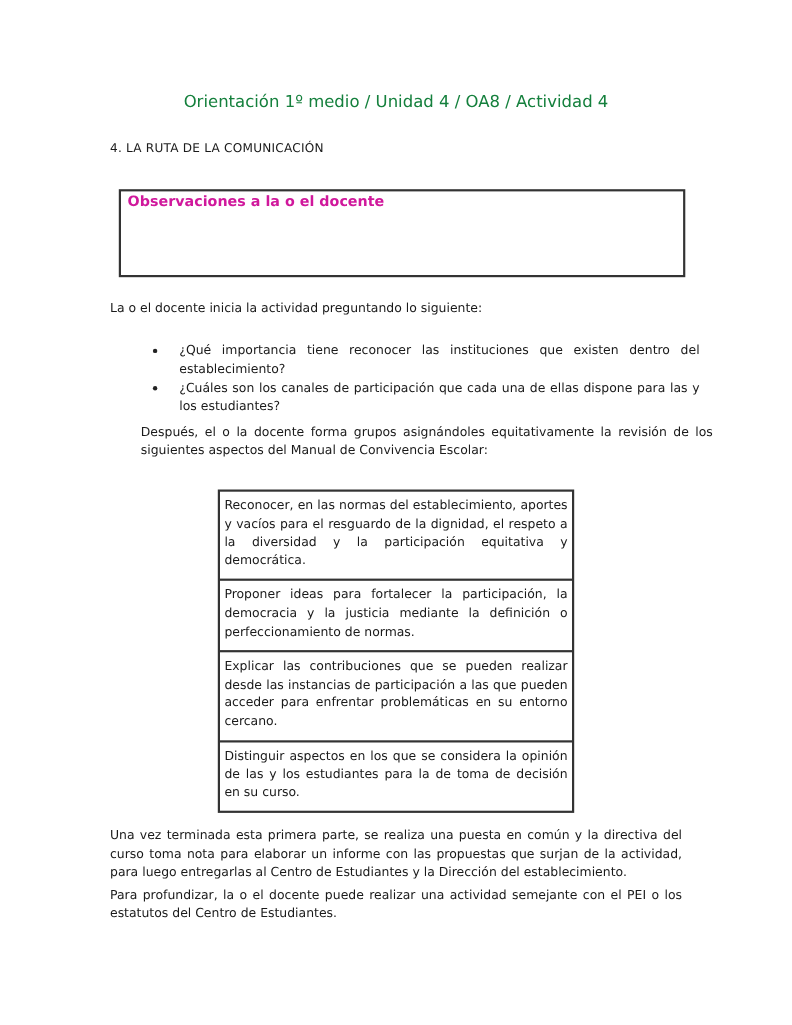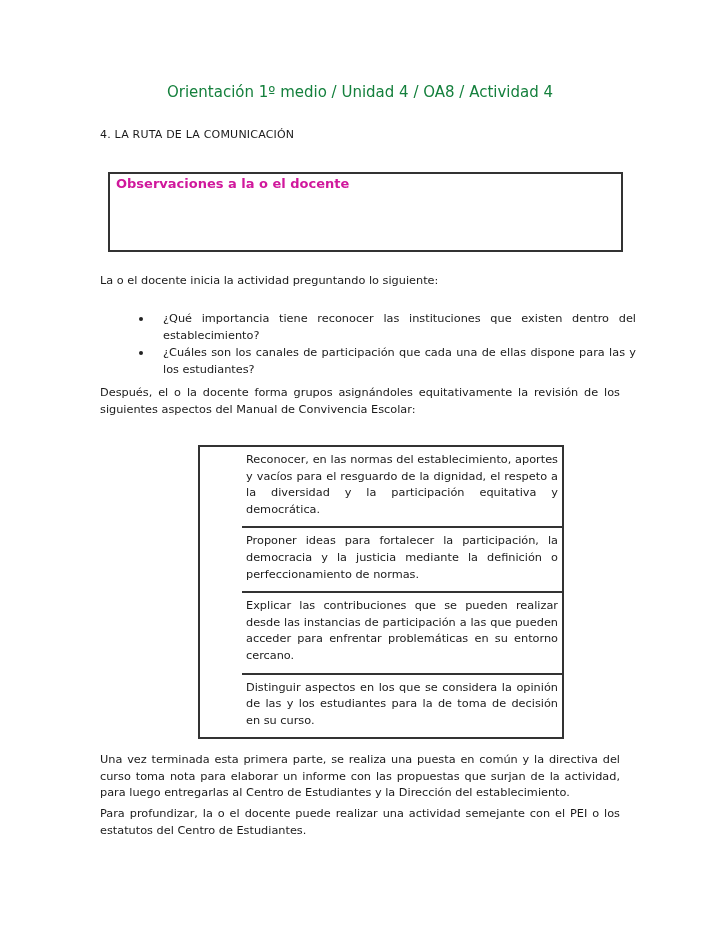--- a/index.html
+++ b/index.html
@@ -26,21 +26,21 @@
   .obs-text {
     position: absolute; left: 6px; right: 4px; top: 22px; text-align: justify;
   }
   .para { left: 100px; width: 520px; text-align: justify; }
   .bullets { left: 120px; width: 500px; margin: 16px; padding: 0; list-style: none; }
   .bullets li { position: relative; padding-left: 27px; text-align: justify; margin-bottom: 1px; }
   .bullets li .dot {
     position: absolute; left: 3px; top: 6px; width: 4px; height: 4px; background: #222; border-radius: 50%;
   }
   .aspects {
-    left: 198px; top: 445px; width: 320px; border: 2px solid #333; box-sizing: content-box; padding-left: 42px;
+    left: 198px; top: 445px; width: 320px; border: 2px solid #333; box-sizing: content-box;
   }
   .aspect {
     padding: 5px 4px 8px 4px; text-align: justify; border-bottom: 2px solid #333;
   }
   .aspect:last-child { border-bottom: none; }
 </style>
 </head>
 <body>
 
 <div class="abs header">Orientación 1º medio / Unidad 4 / OA8 / Actividad 4</div>
@@ -51,21 +51,21 @@
   <div class="obs-title">Observaciones a la o el docente</div>
 </div>
 
 <div class="abs para" style="top:273px;">La o el docente inicia la actividad preguntando lo siguiente:</div>
 
 <ul class="abs bullets" style="top:295px;">
   <li><span class="dot"></span><span>¿Qué importancia tiene reconocer las instituciones que existen dentro del establecimiento?</span></li>
   <li><span class="dot"></span><span>¿Cuáles son los canales de participación que cada una de ellas dispone para las y los estudiantes?</span></li>
 </ul>
 
-<div class="abs para" style="top:385px;">Después, el o la docente forma grupos asignándoles equitativamente la revisión de los siguientes aspectos del Manual de Convivencia Escolar:</div>
+<div class="abs para" style="top:385px;margin-left:28px;">Después, el o la docente forma grupos asignándoles equitativamente la revisión de los siguientes aspectos del Manual de Convivencia Escolar:</div>
 
 <div class="abs aspects">
   <div class="aspect">Reconocer, en las normas del establecimiento, aportes y vacíos para el resguardo de la dignidad, el respeto a la diversidad y la participación equitativa y democrática.</div>
   <div class="aspect">Proponer ideas para fortalecer la participación, la democracia y la justicia mediante la definición o perfeccionamiento de normas.</div>
   <div class="aspect">Explicar las contribuciones que se pueden realizar desde las instancias de participación a las que pueden acceder para enfrentar problemáticas en su entorno cercano.</div>
   <div class="aspect">Distinguir aspectos en los que se considera la opinión de las y los estudiantes para la de toma de decisión en su curso.</div>
 </div>
 
 <div class="abs para" style="top:752px;">Una vez terminada esta primera parte, se realiza una puesta en común y la directiva del curso toma nota para elaborar un informe con las propuestas que surjan de la actividad, para luego entregarlas al Centro de Estudiantes y la Dirección del establecimiento.</div>
 <div class="abs para" style="top:806px;">Para profundizar, la o el docente puede realizar una actividad semejante con el PEI o los estatutos del Centro de Estudiantes.</div>

